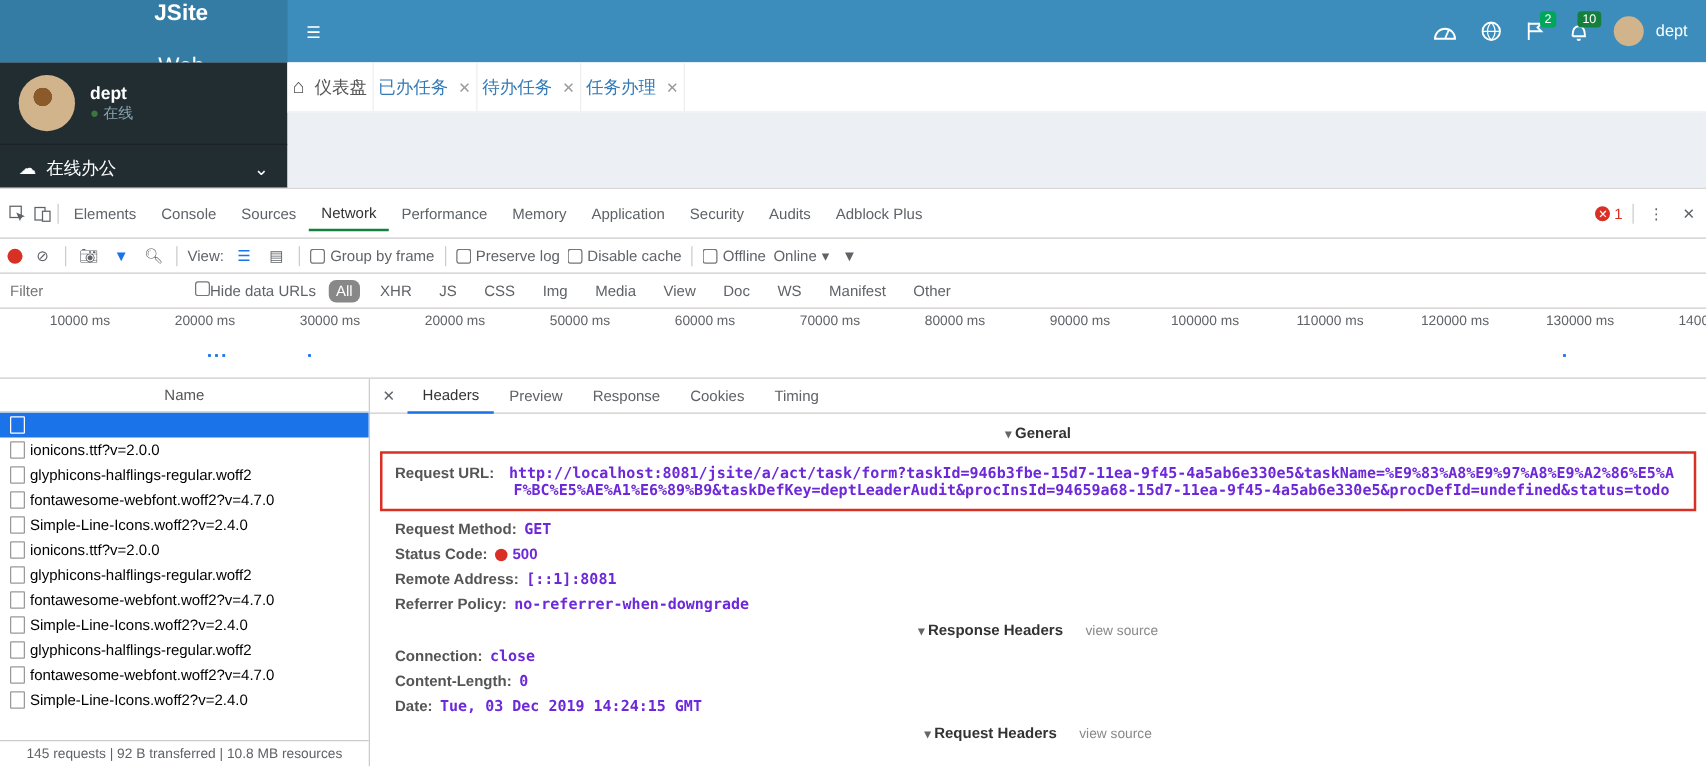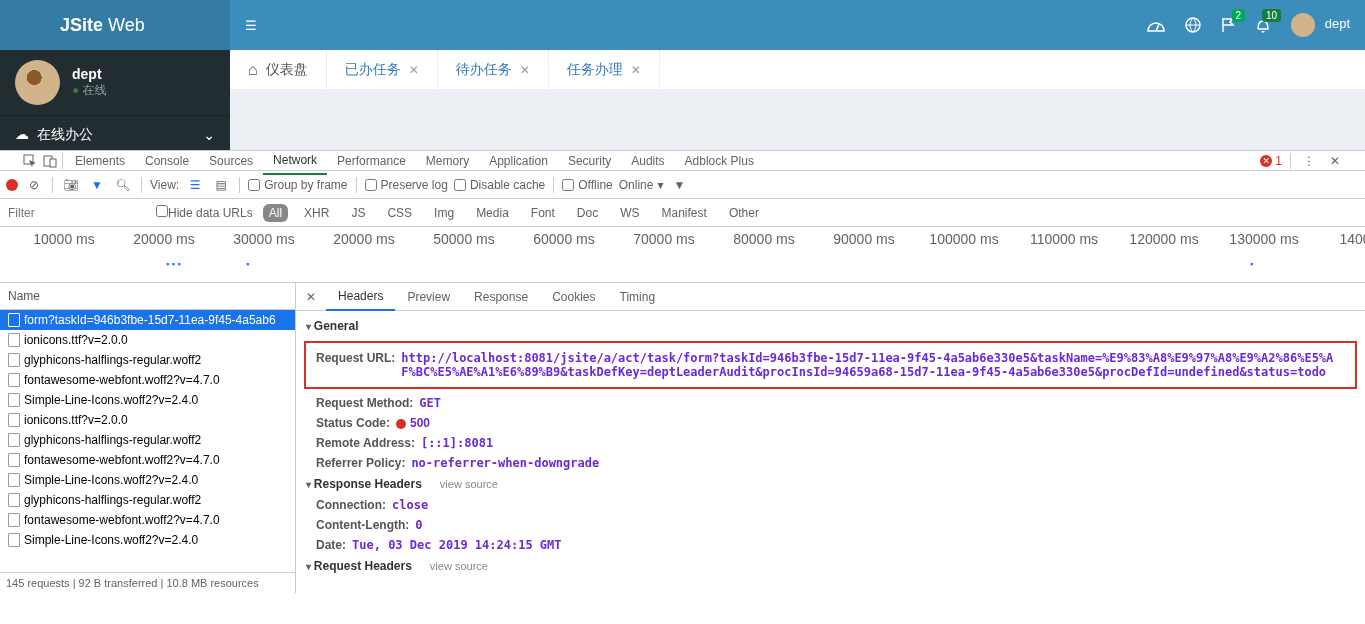--- a/index.html
+++ b/index.html
@@ -1,20 +1,20 @@
 <!DOCTYPE html>
 <html><head>
 <meta charset="utf-8">
 <style>
 * { margin: 0; padding: 0; box-sizing: border-box; font-family: "Microsoft YaHei", Arial, sans-serif; }
 body { width: 1365px; height: 624px; overflow: hidden; font-size: 13px; background: #fff; }
 
 
 .app-header { height: 50px; background: #3c8dbc; display: flex; color: #fff; }
-.logo { width: 230px; background: #357ca5; display: flex; align-items: center; padding-left: 60px; font-size: 18px; }
+.logo { width: 230px; background: #357ca5; display: flex; align-items: center; padding-left: 60px; font-size: 18px; flex-direction: column; }
 .logo b { font-weight: bold; }
 .header-bar { flex: 1; display: flex; align-items: center; justify-content: space-between; padding: 0 15px; }
 .toggle-icon { cursor: pointer; }
 .header-right { display: flex; align-items: center; gap: 20px; }
 .header-icon { position: relative; cursor: pointer; }
 .badge { position: absolute; top: -8px; right: -10px; background: #00a65a; color: #fff; font-size: 10px; padding: 1px 4px; border-radius: 3px; }
 .badge.orange { background: #15803d; }
 .avatar-sm { width: 24px; height: 24px; border-radius: 50%; background: #d2b48c; display: inline-block; vertical-align: middle; margin-right: 6px; }
 
 
@@ -25,28 +25,28 @@
 .user-avatar::after { content: ''; position: absolute; inset: 6px; border-radius: 50%; background: radial-gradient(circle at 40% 35%, #8b5a2b 25%, #d2b48c 26%); }
 .user-info .name { font-weight: bold; font-size: 14px; }
 .user-info .status { font-size: 12px; color: #8aa4af; }
 .status-dot { color: #3c763d; }
 .menu-item { display: flex; align-items: center; justify-content: space-between; padding: 10px 15px; border-top: 1px solid #1a2226; cursor: pointer; font-size: 14px; }
 .cloud-icon::before { content: '☁'; margin-right: 8px; }
 
 
 .content { flex: 1; background: #ecf0f5; }
 .tabs { background: #fff; display: flex; height: 40px; border-bottom: 1px solid #eee; }
-.tab { padding: 10px 18px; border-right: 1px solid #eee; display: flex; align-items: center; gap: 8px; color: #337ab7; cursor: pointer; font-size: 14px; }
+.tab { padding: 10px 4px; border-right: 1px solid #eee; display: flex; align-items: center; gap: 8px; color: #337ab7; cursor: pointer; font-size: 14px; }
 .tab.active { color: #555; }
 .tab .close { color: #999; cursor: pointer; font-size: 12px; }
 .home-icon::before { content: '⌂'; font-size: 16px; }
 
 
 .devtools { border-top: 1px solid #ccc; background: #fff; }
-.dt-tabs { display: flex; align-items: center; height: 20px; border-bottom: 1px solid #ccc; padding: 0 20px; font-size: 12px; color: #5f6368; }
+.dt-tabs { display: flex; align-items: center; height: 40px; border-bottom: 1px solid #ccc; padding: 0 4px; font-size: 12px; color: #5f6368; }
 .dt-tab { padding: 0 10px; height: 28px; display: flex; align-items: center; cursor: pointer; }
 .dt-tab.active { color: #333; border-bottom: 2px solid #15803d; }
 .dt-icon { width: 20px; display: flex; align-items: center; justify-content: center; cursor: pointer; }
 .dt-right { margin-left: auto; display: flex; align-items: center; gap: 6px; }
 .error-count { color: #d93025; display: flex; align-items: center; gap: 3px; }
 .error-dot { width: 12px; height: 12px; border-radius: 50%; background: #d93025; color: #fff; font-size: 9px; display: flex; align-items: center; justify-content: center; }
 
 
 .net-toolbar { display: flex; align-items: center; height: 28px; border-bottom: 1px solid #ccc; padding: 0 6px; gap: 6px; font-size: 12px; color: #5f6368; }
 .rec-dot { width: 12px; height: 12px; border-radius: 50%; background: #d93025; }
@@ -56,25 +56,25 @@
 .dropdown-arrow::after { content: '▾'; margin-left: 4px; }
 
 
 .filter-row { display: flex; align-items: center; height: 28px; border-bottom: 1px solid #ccc; padding: 0 6px; gap: 10px; font-size: 12px; color: #5f6368; }
 .filter-input { border: none; outline: none; width: 140px; font-size: 12px; padding: 2px; }
 .type-btn { padding: 2px 6px; cursor: pointer; border-radius: 6px; }
 .type-btn.active { background: #888; color: #fff; }
 
 
 .timeline { height: 56px; border-bottom: 1px solid #ccc; position: relative; overflow: hidden; }
-.tick { position: absolute; top: 4px; font-size: 14px; color: #5f6368; transform: translateX(-50%); }
+.tick { position: absolute; top: 4px; font-size: 11px; color: #5f6368; transform: translateX(-50%); }
 .marker { position: absolute; top: 32px; font-size: 9px; color: #1a73e8; }
 
 
-.panels { display: flex; height: 310px; }
+.panels { display: flex; height: 310px; text-align: center; }
 .name-panel { width: 296px; border-right: 1px solid #ccc; display: flex; flex-direction: column; }
 .name-header { padding: 6px 8px; border-bottom: 1px solid #ccc; font-size: 12px; color: #555; }
 .name-list { flex: 1; overflow: auto; }
 .name-row { padding: 3px 8px; font-size: 12px; display: flex; align-items: center; gap: 4px; cursor: pointer; white-space: nowrap; overflow: hidden; }
 .name-row.selected { background: #1a73e8; color: #fff; }
 .file-icon { width: 12px; height: 14px; border: 1px solid #999; border-radius: 1px; display: inline-block; flex-shrink: 0; }
 .name-row.selected .file-icon { border-color: #fff; background: #1a73e8; }
 .name-footer { border-top: 1px solid #ccc; padding: 4px 6px; font-size: 11px; color: #5f6368; }
 
 .detail-panel { flex: 1; display: flex; flex-direction: column; overflow: hidden; }
@@ -244,21 +244,21 @@
 
   <div class="filter-row">
     <input class="filter-input" placeholder="Filter" style="">
     <label><input type="checkbox" style=""><span>Hide data URLs</span></label>
     <span class="type-btn active">All</span>
     <span class="type-btn">XHR</span>
     <span class="type-btn">JS</span>
     <span class="type-btn">CSS</span>
     <span class="type-btn">Img</span>
     <span class="type-btn">Media</span>
-    <span class="type-btn">Font</span>
+    <span class="type-btn">View</span>
     <span class="type-btn">Doc</span>
     <span class="type-btn">WS</span>
     <span class="type-btn">Manifest</span>
     <span class="type-btn">Other</span>
   </div>
 
   <div class="timeline">
     <span class="tick" style="left:64px">10000 ms</span>
     <span class="tick" style="left:164px">20000 ms</span>
     <span class="tick" style="left:264px">30000 ms</span>
@@ -277,21 +277,20 @@
     <span class="marker" style="left:246px">▪</span>
     <span class="marker" style="left:1250px">▪</span>
   </div>
 
   <div class="panels">
     <div class="name-panel">
       <div class="name-header">Name</div>
       <div class="name-list">
         <div class="name-row selected">
             <span class="file-icon"></span>
-            <span>form?taskId=946b3fbe-15d7-11ea-9f45-4a5ab6</span>
           </div>
         <div class="name-row">
             <span class="file-icon"></span>
             <span>ionicons.ttf?v=2.0.0</span>
           </div>
         <div class="name-row">
             <span class="file-icon"></span>
             <span>glyphicons-halflings-regular.woff2</span>
           </div>
         <div class="name-row">

